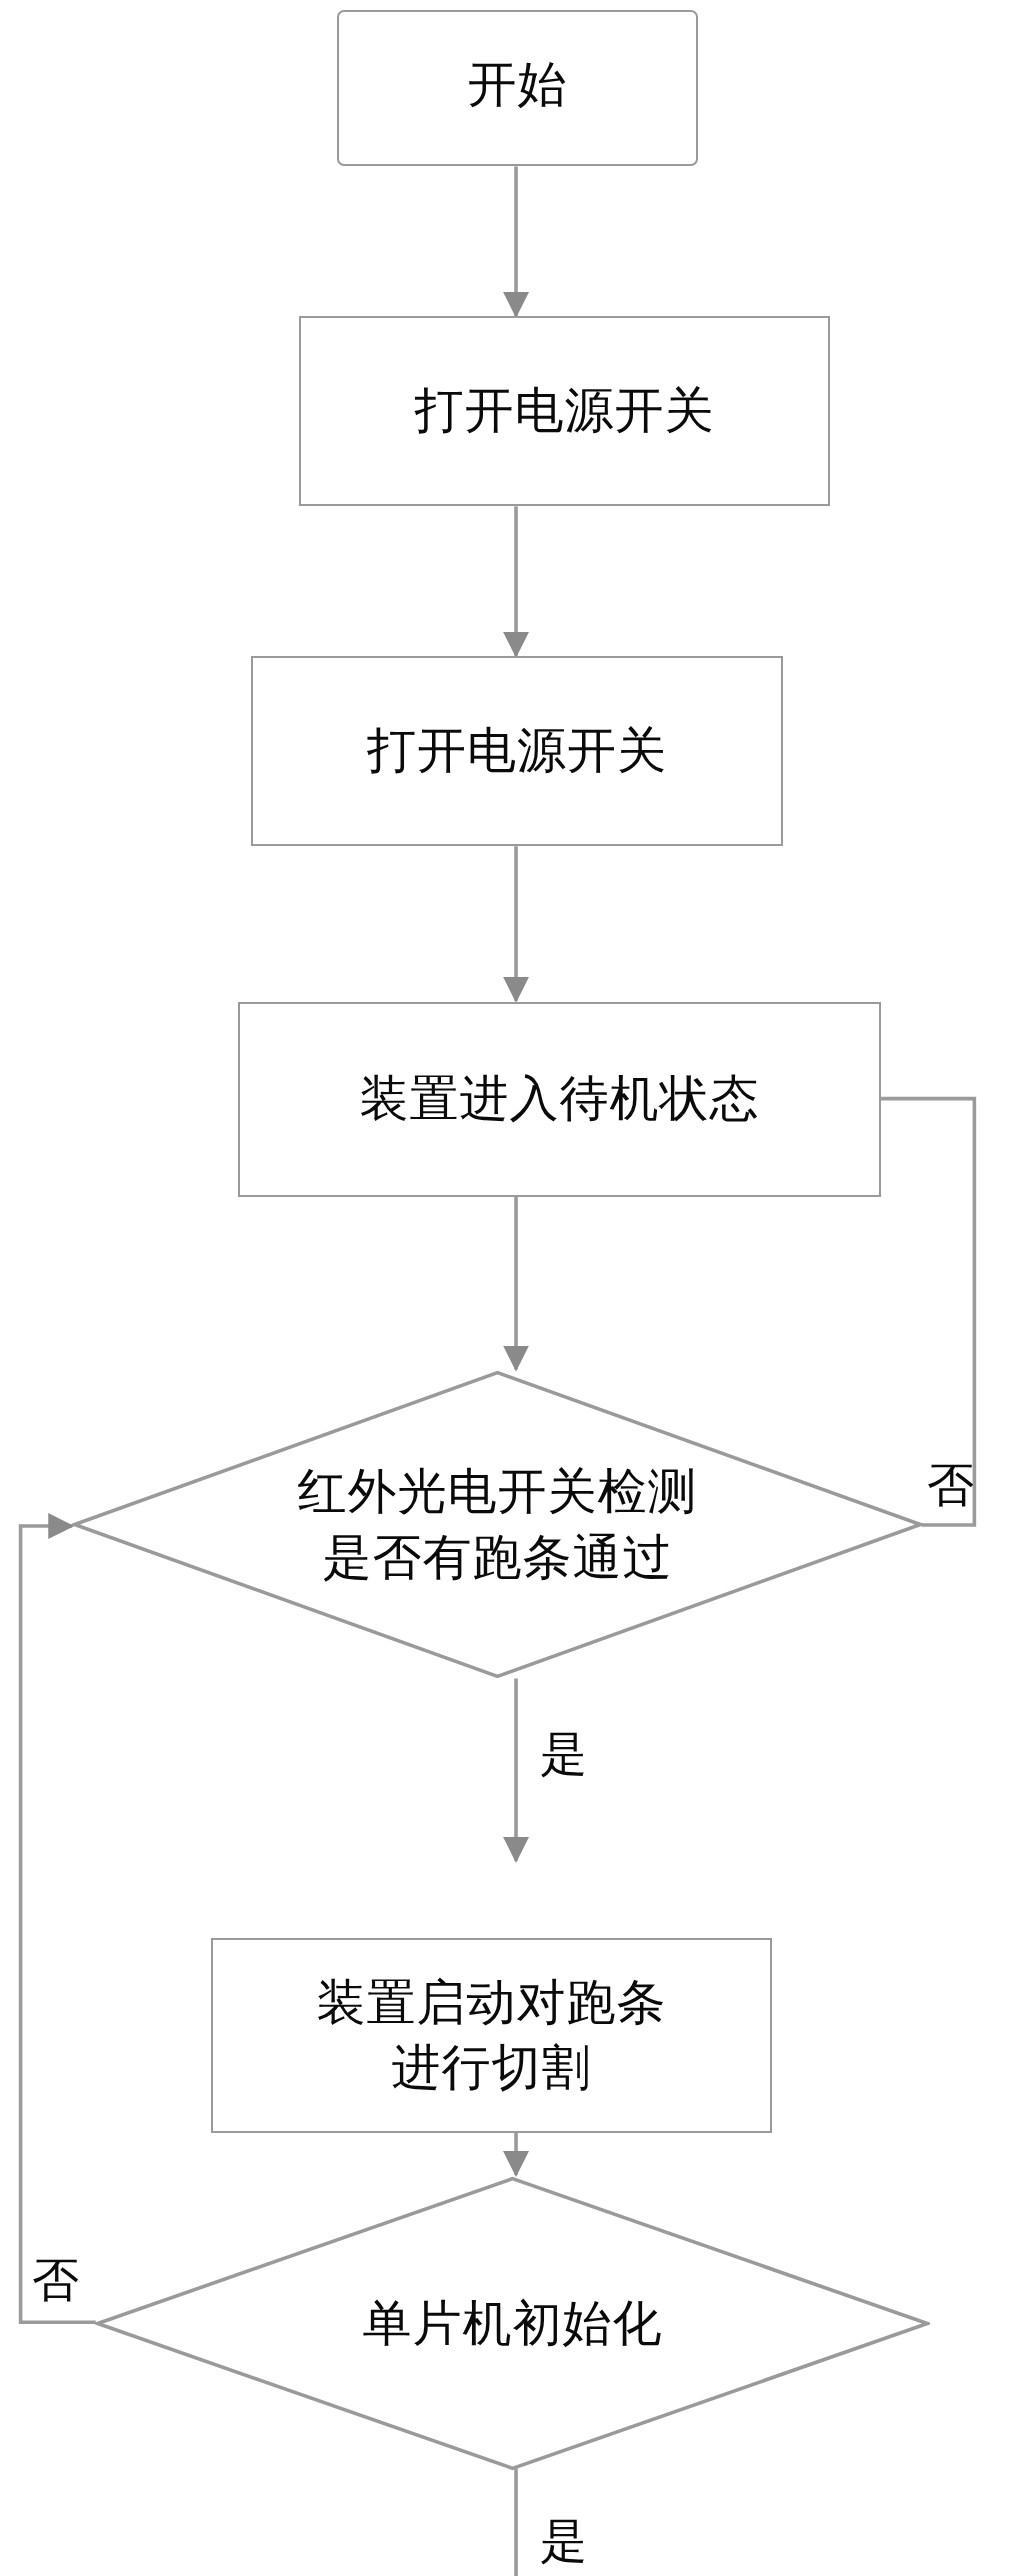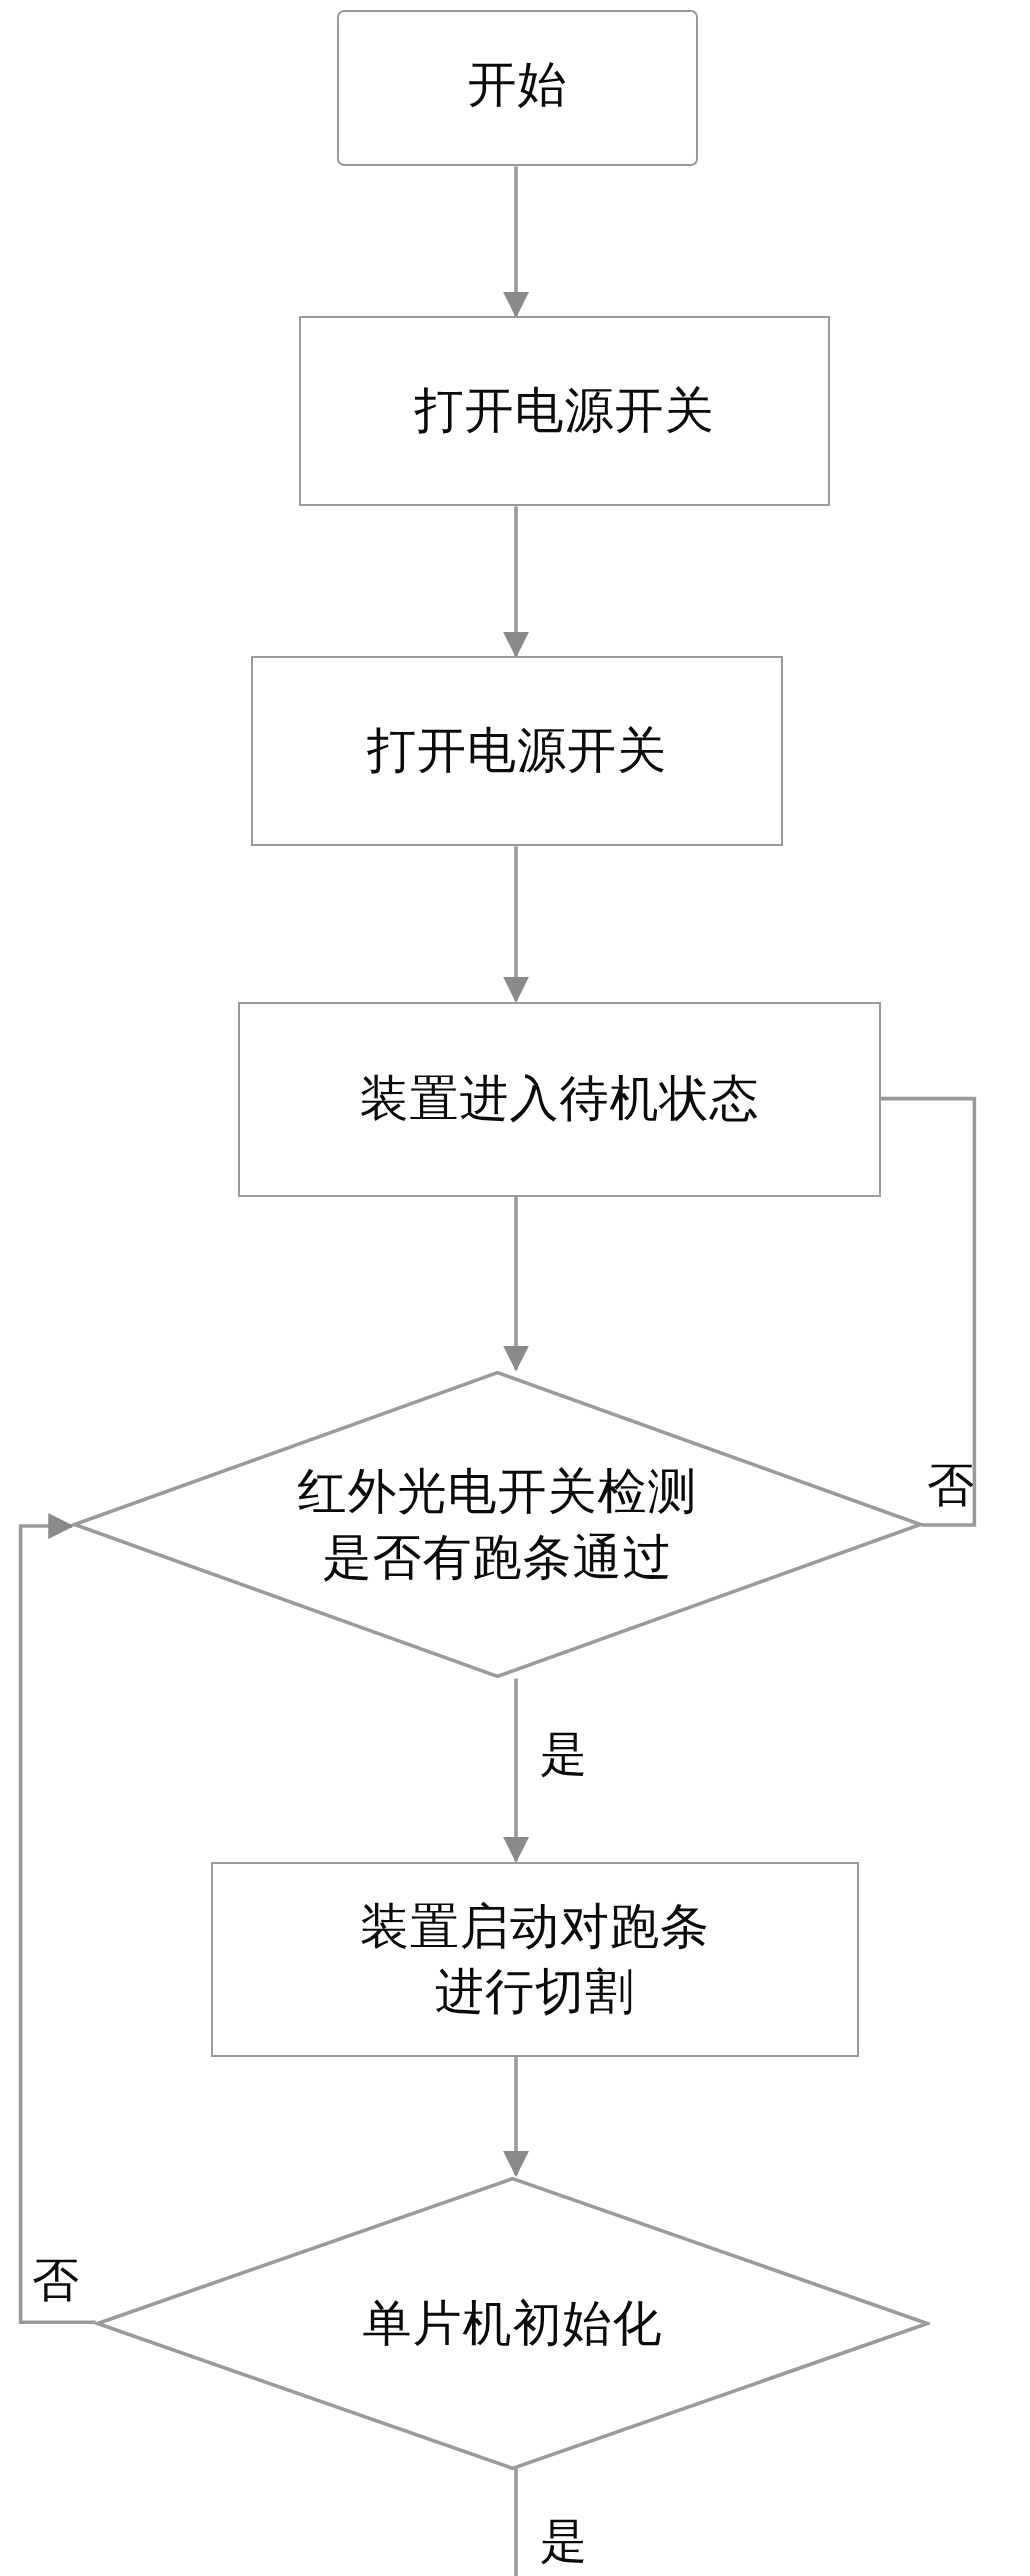--- a/index.html
+++ b/index.html
@@ -127,21 +127,21 @@
   </div>
 
   <div class="decision" style="left:72px; top:1370px; width:851px; height:309px;">
     <svg width="851" height="309" viewBox="0 0 1652 600">
       <polygon points="826,5 1647,300 826,595 5,300" fill="#ffffff" stroke="#9a9a9a" stroke-width="7"></polygon>
     </svg>
     <span class="dlabel">红外光电开关检测
 是否有跑条通过</span>
   </div>
 
-  <div class="node" style="left:211px; top:1862px; width:648px; height:195px;">
+  <div class="node" style="left:211px; top:1938px; width:561px; height:195px;">
     <span class="label">装置启动对跑条
 进行切割</span>
   </div>
 
   <div class="decision" style="left:95px; top:2176px; width:835px; height:295px;">
     <svg width="835" height="295" viewBox="0 0 1620 572">
       <polygon points="810,5 1615,286 810,567 5,286" fill="#ffffff" stroke="#9a9a9a" stroke-width="7"></polygon>
     </svg>
     <span class="dlabel">单片机初始化</span>
   </div>

